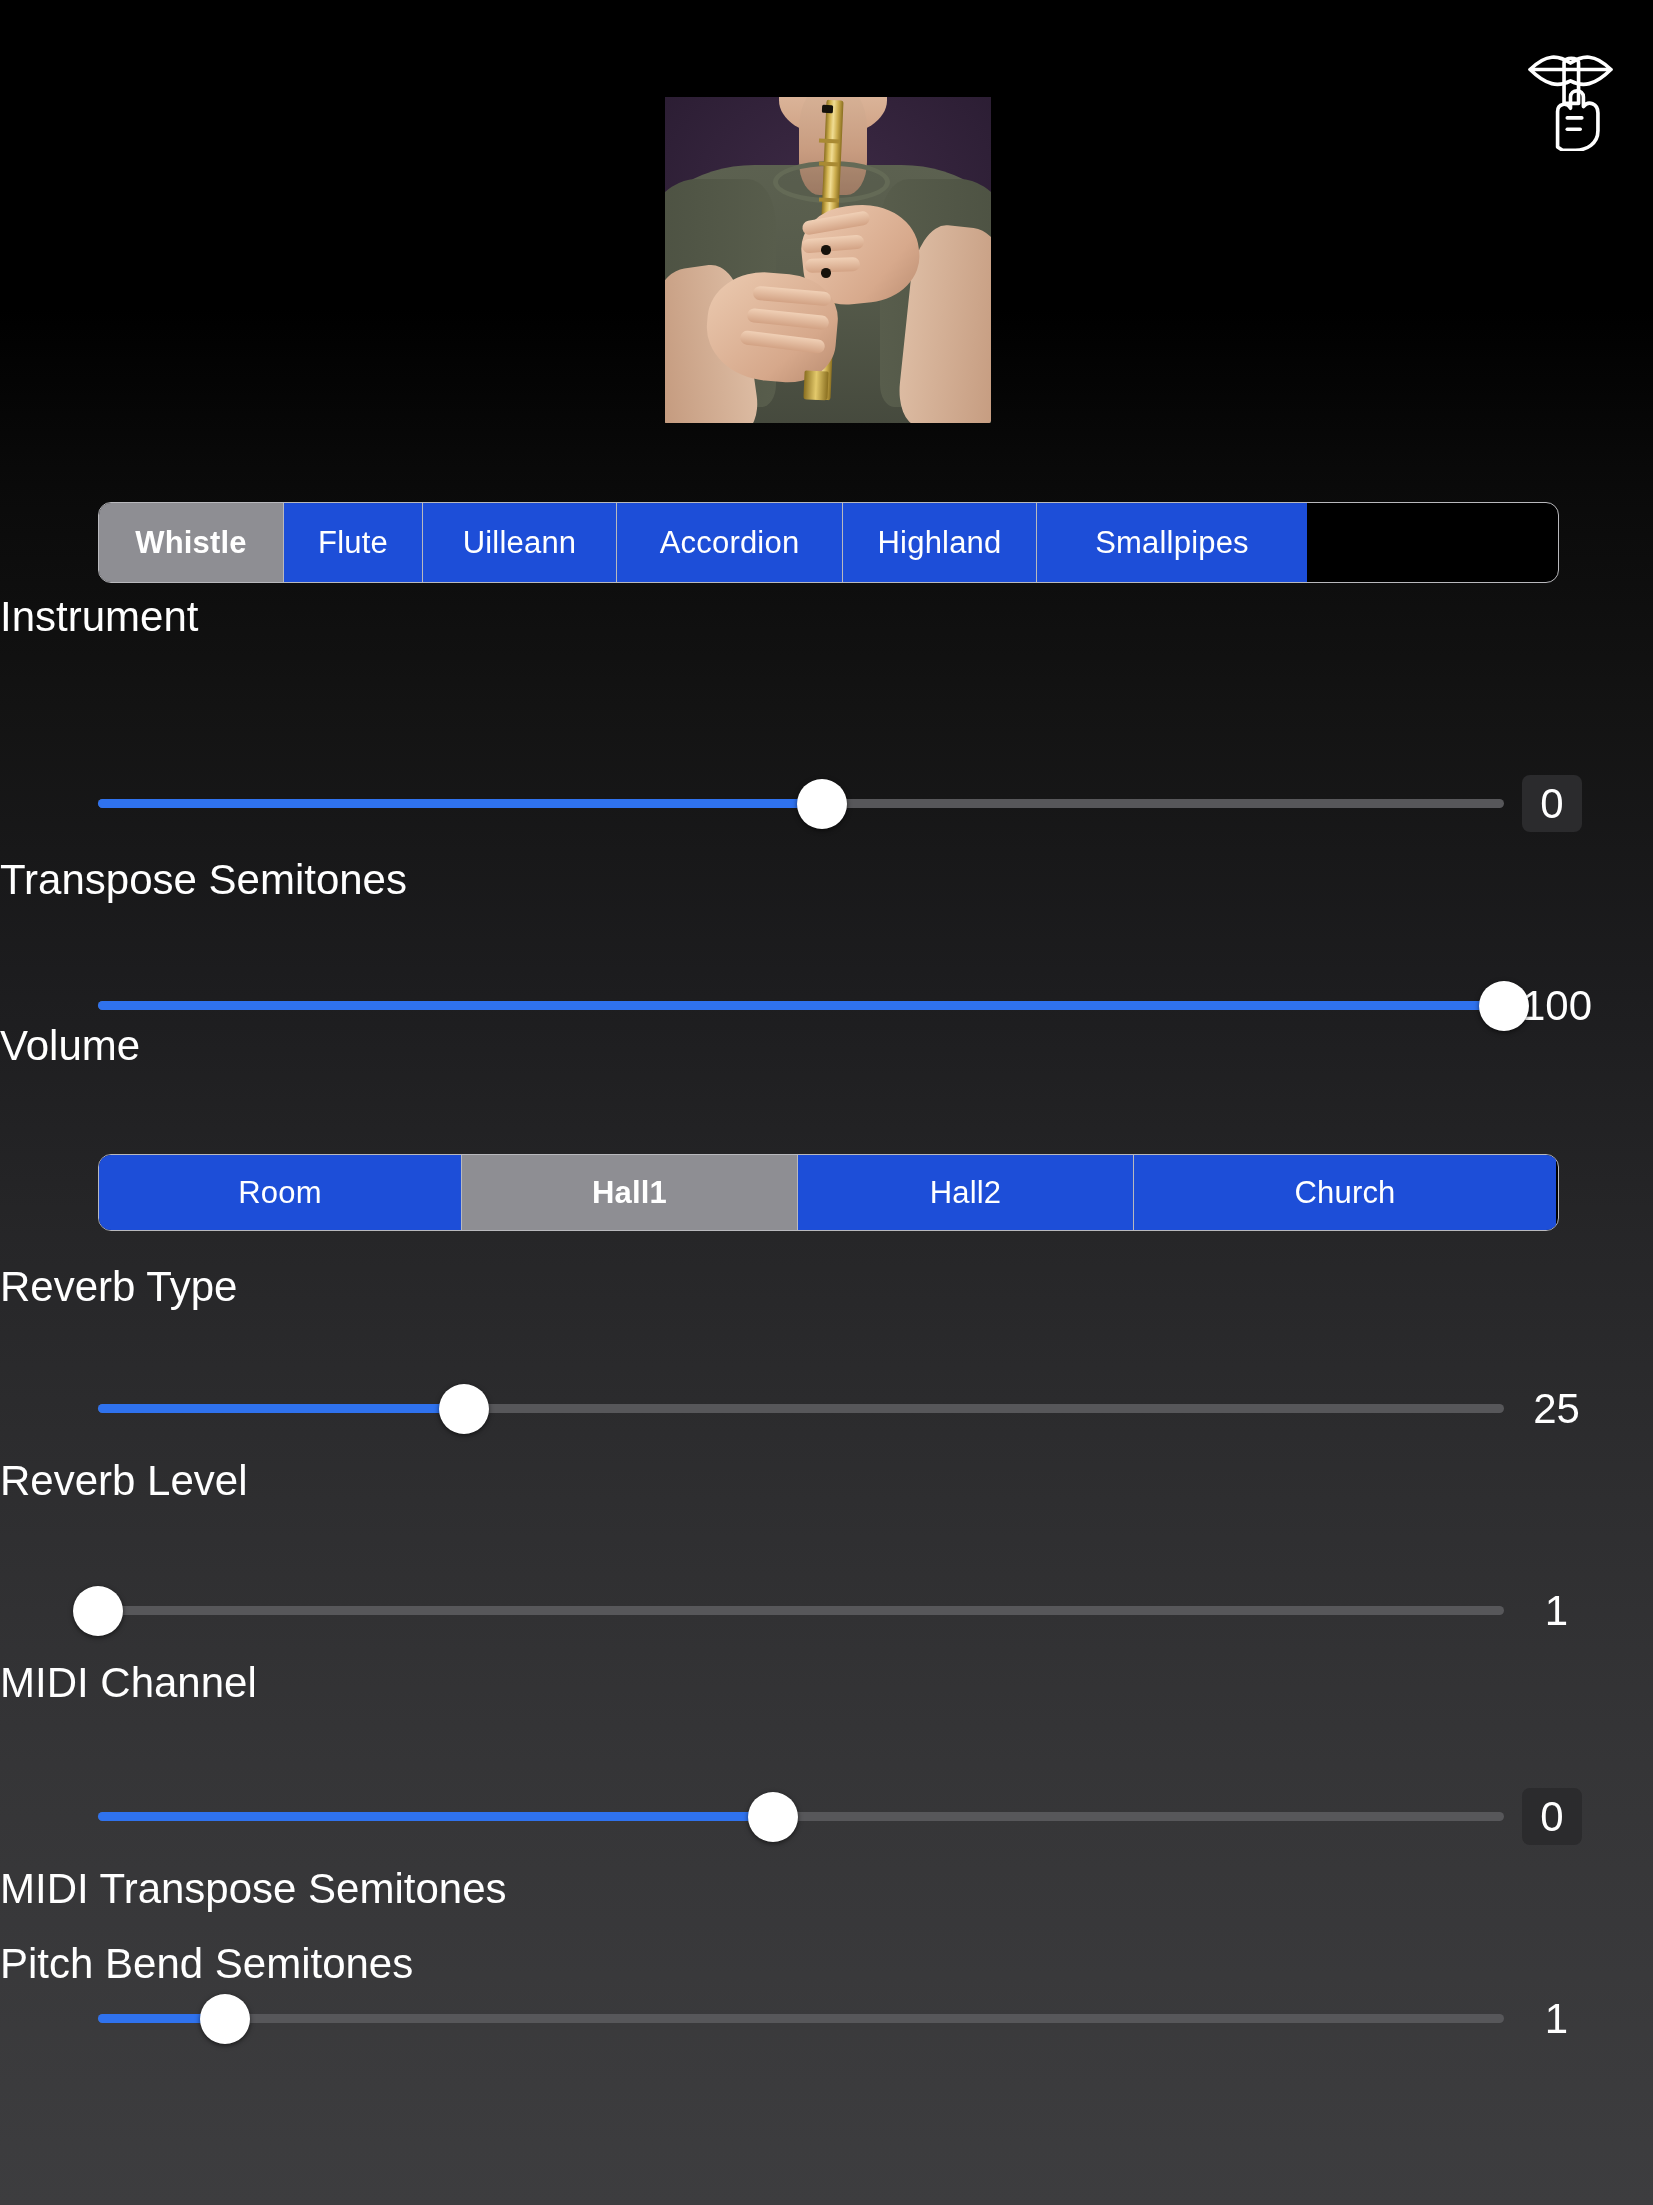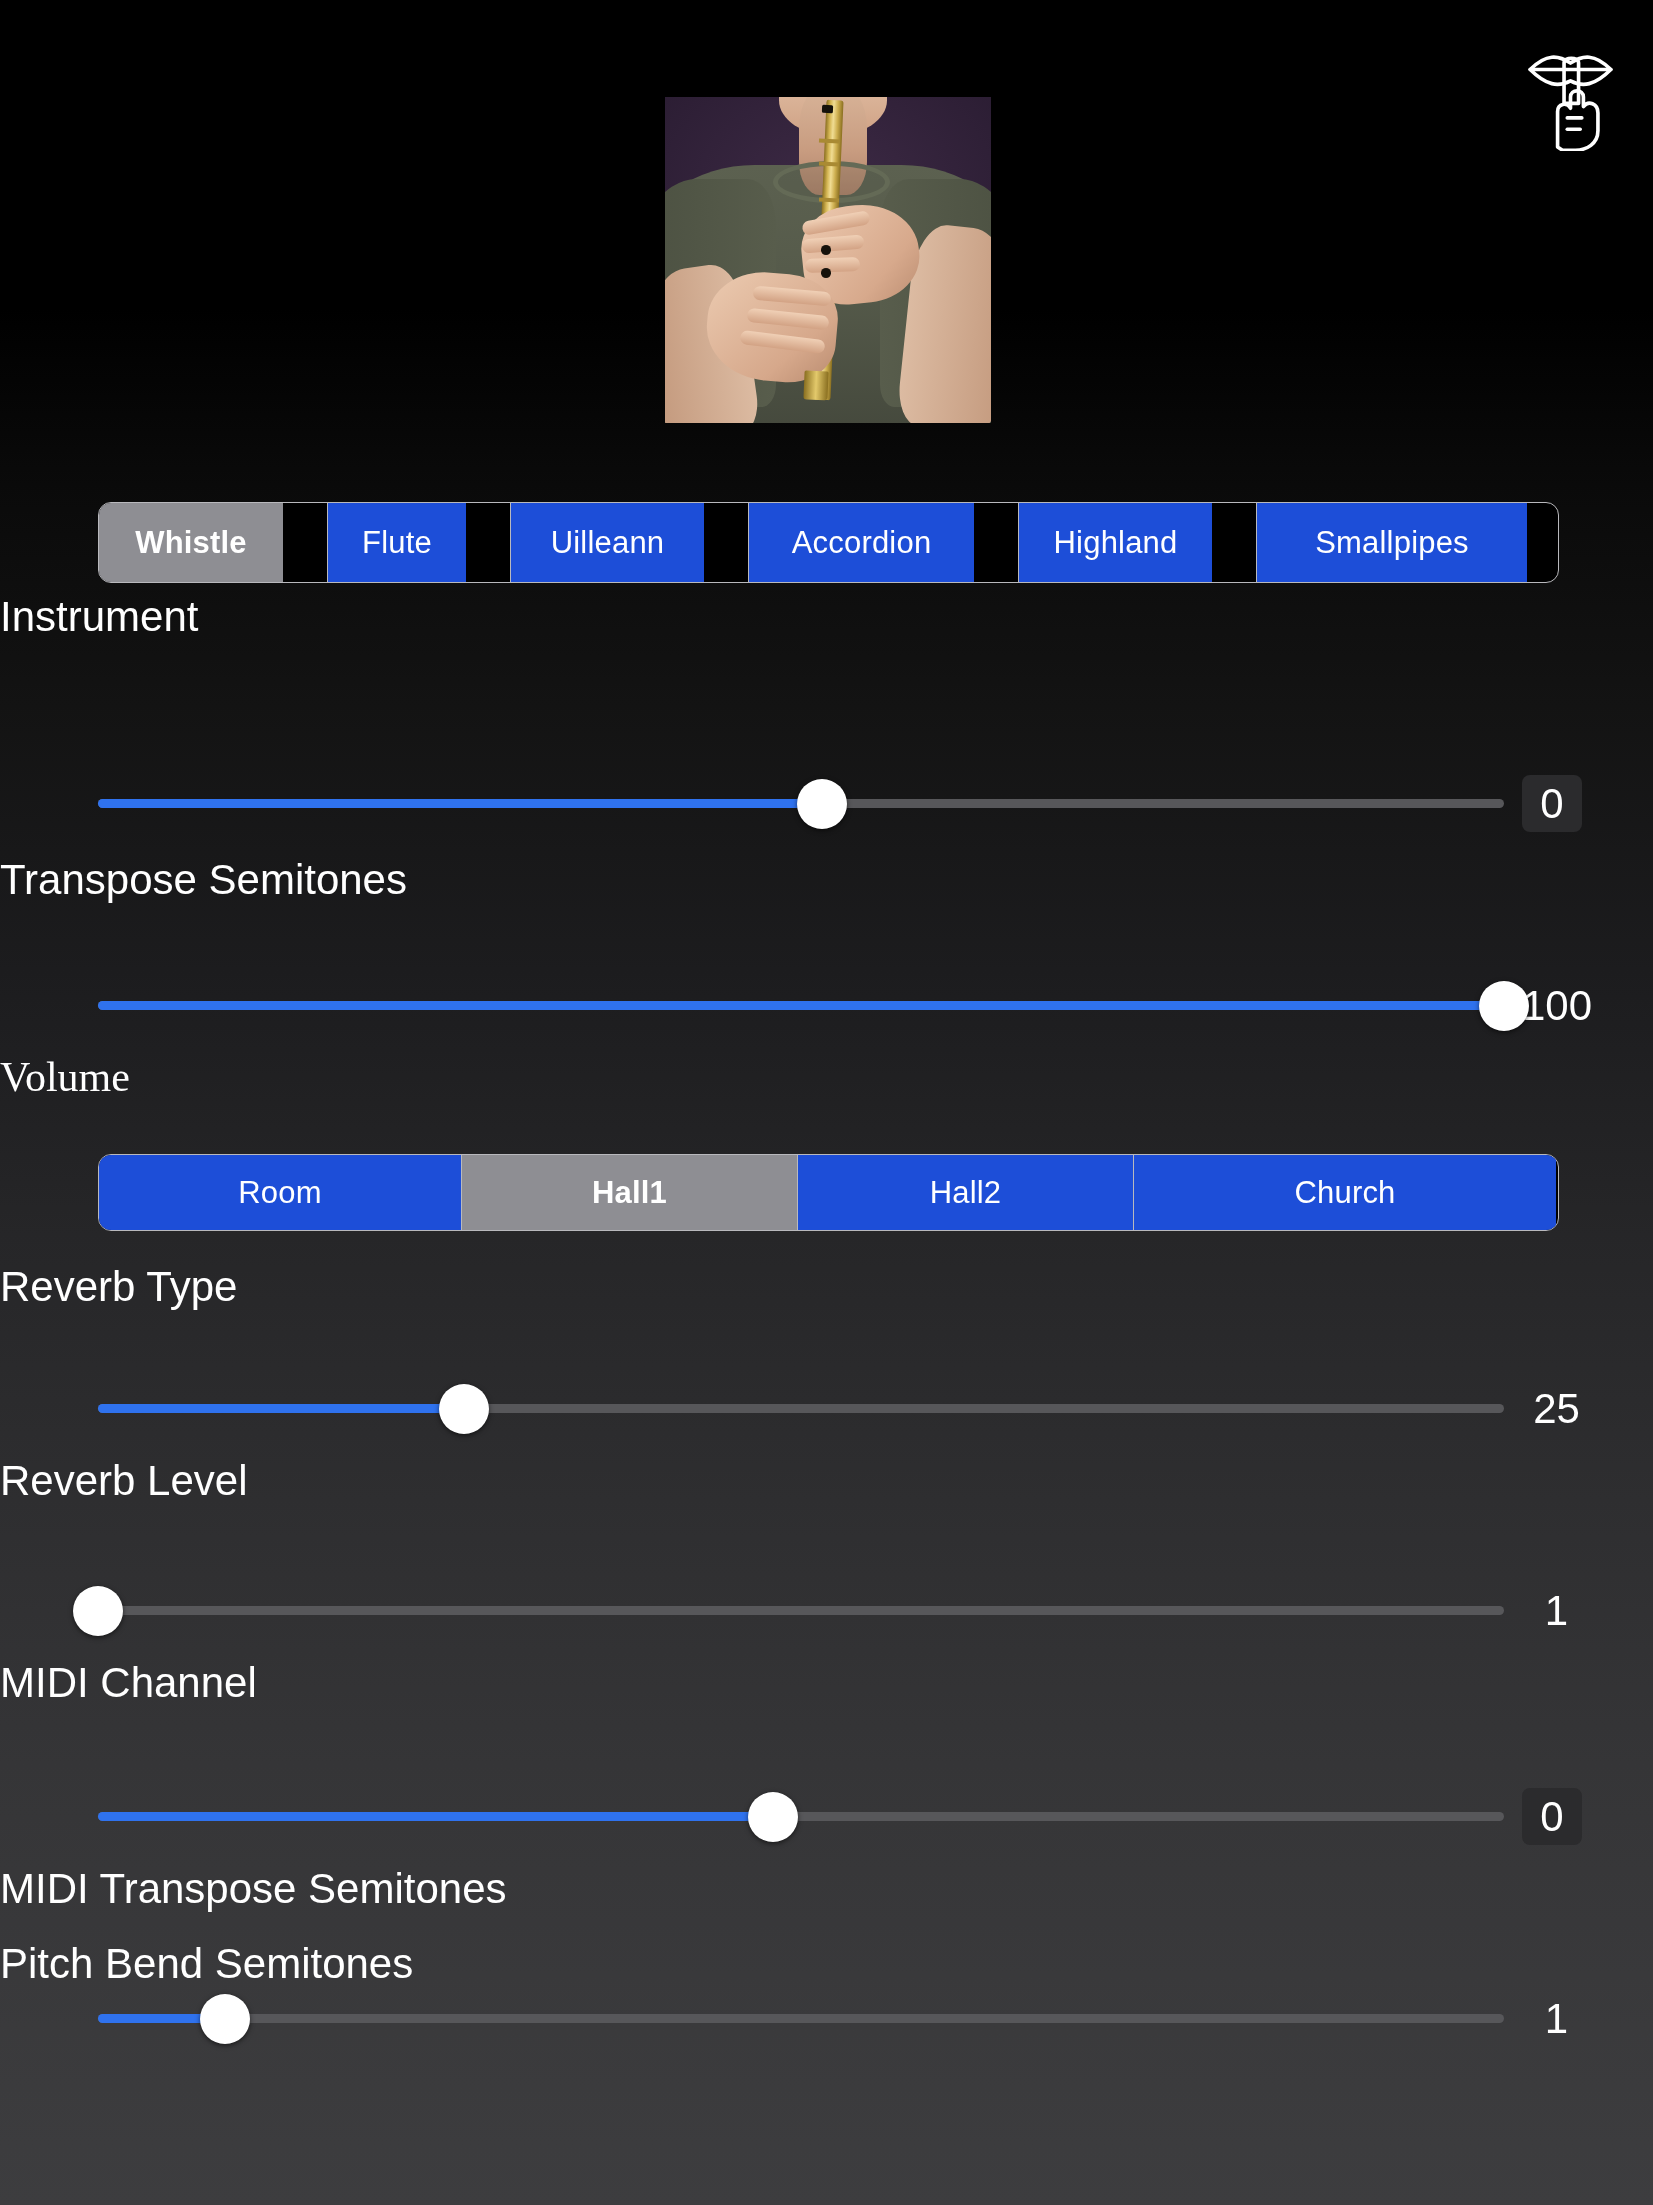--- a/index.html
+++ b/index.html
@@ -216,21 +216,20 @@
   .seg-item.selected {
     background: #8e8e93;
     font-weight: 700;
   }
 
   #instrument-seg {
     left: 98px;
     top: 502px;
     width: 1461px;
     height: 81px;
-    gap: 44px;
   }
   #reverb-seg {
     left: 98px;
     top: 1154px;
     width: 1461px;
     height: 77px;
   }
 
   
   .section-label {
@@ -380,21 +379,21 @@
     <div class="section-label" style="top: 856px;">Transpose Semitones</div>
     <div class="slider-row" style="top: 961px;">
       <div class="slider-track-wrap" style="width: 1406px;">
         <div class="track">
           <div class="fill" style="width: 100%;"></div>
           <div class="knob" style="left: 100%;"></div>
         </div>
       </div>
       <div class="slider-value">100</div>
     </div>
-    <div class="section-label" style="top: 1053px; font-family: Liberation Serif, serif;">Volume</div>
+    <div class="section-label" style="top: 1022px;">Volume</div>
     <div class="slider-row" style="top: 1364px;">
       <div class="slider-track-wrap" style="width: 1406px;">
         <div class="track">
           <div class="fill" style="width: 26%;"></div>
           <div class="knob" style="left: 26%;"></div>
         </div>
       </div>
       <div class="slider-value">25</div>
     </div>
     <div class="section-label" style="top: 1457px;">Reverb Level</div>

